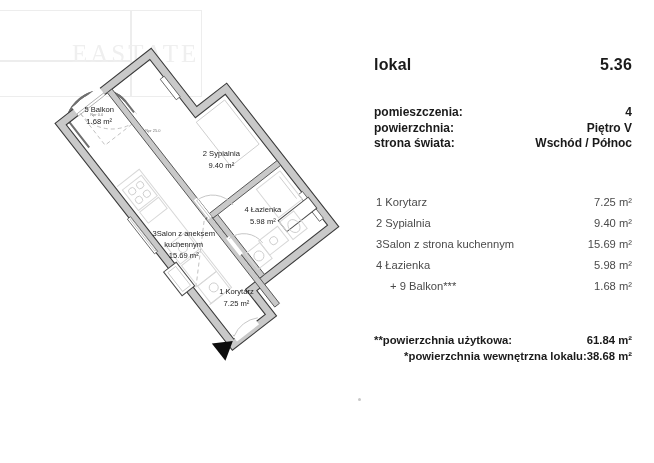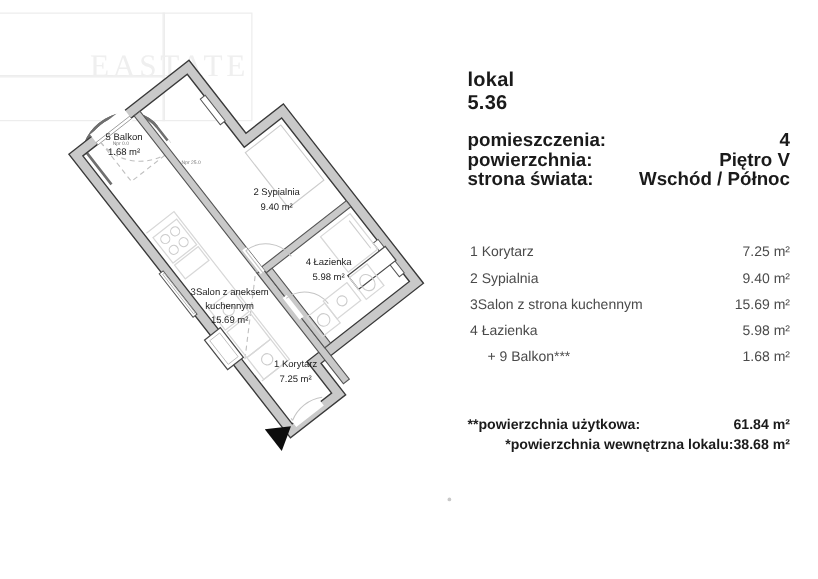--- a/index.html
+++ b/index.html
@@ -20,25 +20,25 @@
   }
 
   
   #plan{position:absolute;left:0px;top:40px;width:350px;height:360px;}
   #plan svg{display:block;}
 
   
   #panel{position:absolute;left:374px;top:0;width:266px;height:463px;}
 
   .hdr{position:absolute;top:56px;left:0;width:258px;
-       display:flex;justify-content:space-between;align-items:baseline;flex-direction:column;}
+       display:flex;justify-content:space-between;align-items:baseline;}
   .hdr .t{font-size:16px;font-weight:bold;letter-spacing:.2px;}
   .hdr .v{font-size:16px;font-weight:bold;letter-spacing:.2px;}
 
-  .meta{position:absolute;top:105px;left:0;width:258px;font-size:15px;}
+  .meta{position:absolute;top:105px;left:0;width:258px;font-size:12px;}
   .meta .row{display:flex;justify-content:space-between;align-items:baseline;
              line-height:15.5px;}
   .meta .k{font-weight:bold;}
   .meta .v{font-weight:bold;text-align:right;}
 
   .rooms{position:absolute;top:192px;left:2px;width:256px;font-size:11.2px;color:#4a4a4a;}
   .rooms .row{display:flex;justify-content:space-between;align-items:baseline;
               line-height:21px;}
   .rooms .nm{white-space:nowrap;}
   .rooms .ar{text-align:right;white-space:nowrap;}

